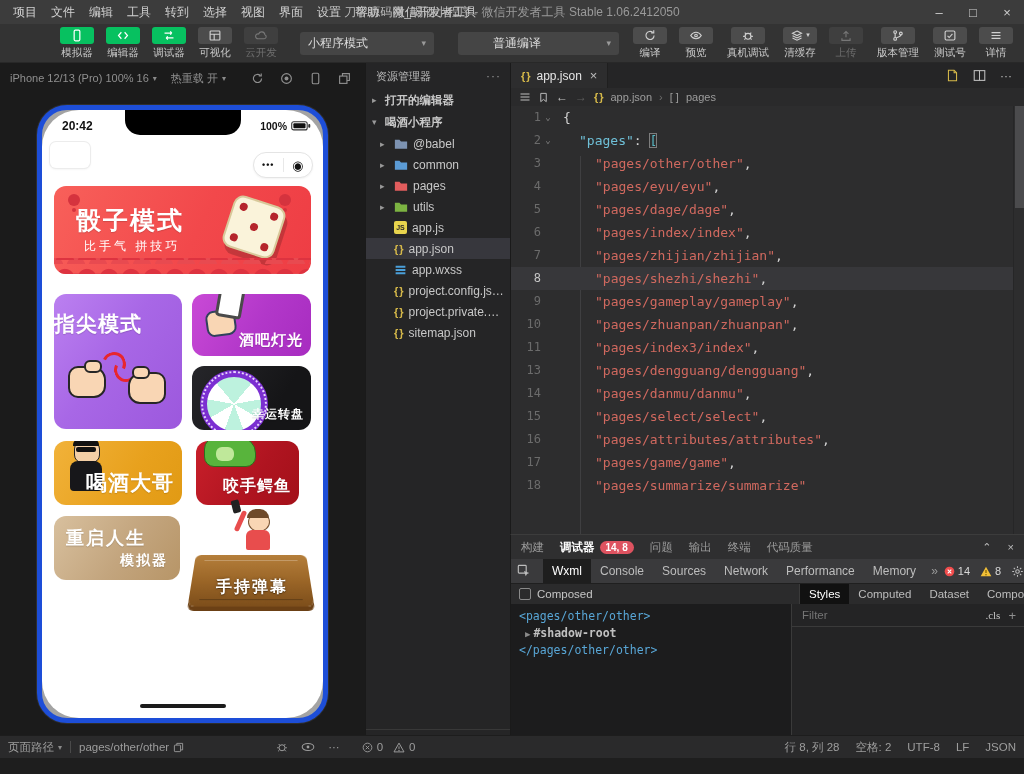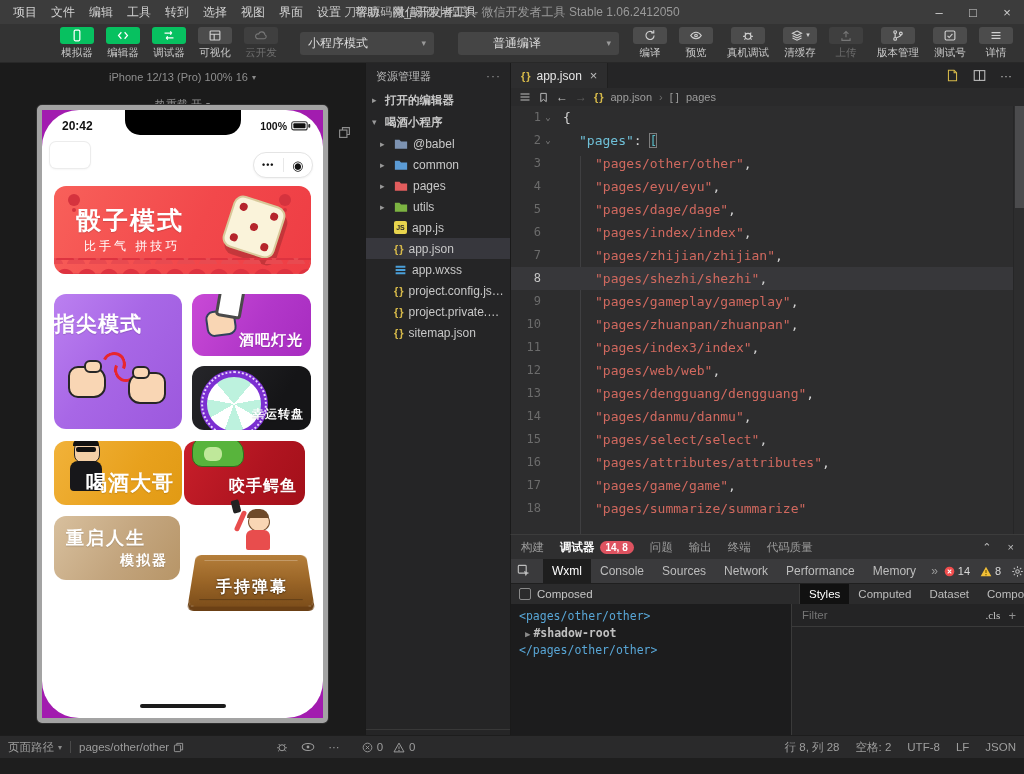--- a/index.html
+++ b/index.html
@@ -34,26 +34,26 @@
   .dd{height:23px;min-width:118px;background:#454545;border-radius:3px;display:flex;align-items:center;
       padding:0 8px;font-size:12px;color:#dcdcdc;justify-content:space-between;gap:8px;}
   .dd .caret{color:#9a9a9a;font-size:9px;}
   .tb-divider{width:1px;height:22px;background:#4d4d4d;margin:0 12px;}
 
   
   .main{position:absolute;top:63px;left:0;right:0;bottom:22px;}
 
   
   .sim-panel{position:absolute;left:0;top:0;width:365px;height:100%;background:#1b1b1b;}
-  .sim-toolbar{height:30px;display:flex;align-items:center;padding:8px 10px;gap:14px;color:#8f8f8f;font-size:11px;flex-direction:column;}
+  .sim-toolbar{height:30px;display:flex;align-items:center;padding:0 10px;gap:14px;color:#8f8f8f;font-size:11px;}
   .sim-sel{display:flex;align-items:center;gap:4px;white-space:nowrap;}
   .sim-icons{margin-left:auto;display:flex;gap:16px;align-items:center;padding-right:4px;}
 
-  .phone{position:absolute;left:37px;top:42px;width:281px;height:608px;background:#a21caf;
-         border:5px solid #a3a3a3;border-radius:5px;box-shadow:0 0 0 1px #2e2e2e;}
+  .phone{position:absolute;left:37px;top:42px;width:281px;height:608px;background:#a3a3a3;
+         border:5px solid #1d4ed8;border-radius:30px;box-shadow:0 0 0 1px #2e2e2e;}
   .screen{position:relative;width:100%;height:100%;border-radius:37px;overflow:hidden;background:#fff;}
   .notch{position:absolute;top:0;left:50%;transform:translateX(-50%);width:116px;height:25px;background:#000;border-radius:0 0 15px 15px;}
   .ph-time{position:absolute;left:20px;top:9px;font-size:12px;font-weight:bold;color:#111;}
   .ph-batt{position:absolute;right:12px;top:10px;display:flex;align-items:center;gap:4px;font-size:10.5px;color:#111;font-weight:bold;}
   .navbox{position:absolute;left:8px;top:32px;width:40px;height:26px;background:#fff;border-radius:6px;box-shadow:0 0 0 1px #ececec,0 1px 3px rgba(0,0,0,.08);}
   .capsule{position:absolute;right:10px;top:42px;width:58px;height:24px;border:1px solid #e4e4e4;border-radius:13px;
            display:flex;align-items:center;background:#fff;box-shadow:0 1px 2px rgba(0,0,0,.05);}
   .capsule .half{flex:1;display:flex;align-items:center;justify-content:center;color:#111;}
   .capsule .more{font-size:9px;letter-spacing:1px;font-weight:bold;}
   .capsule .target{font-size:13px;}
@@ -104,21 +104,21 @@
   
   .card-dage{left:12px;top:331px;width:128px;height:64px;background:linear-gradient(120deg,#f1b23a 0%,#e8a11d 60%,#e19a14 100%);}
   .bro{position:absolute;left:12px;top:-2px;width:40px;height:56px;}
   .bro .head{position:absolute;left:8px;top:2px;width:24px;height:20px;background:#f3cfa6;border-radius:8px;border:1px solid #222;}
   .bro .hair{position:absolute;left:7px;top:0;width:26px;height:7px;background:#111;border-radius:6px 6px 0 0;}
   .bro .shade{position:absolute;left:10px;top:8px;width:20px;height:5px;background:#111;border-radius:2px;}
   .bro .body{position:absolute;left:4px;top:22px;width:32px;height:30px;background:#17171a;border-radius:8px 8px 4px 4px;}
   .dage-title{position:absolute;right:8px;bottom:8px;font-size:21px;letter-spacing:1px;}
 
   
-  .card-eyu{left:142px;top:331px;width:121px;height:64px;background:linear-gradient(120deg,#c81f2a 0%,#af1420 60%,#a31019 100%);}
+  .card-eyu{left:154px;top:331px;width:103px;height:64px;background:linear-gradient(120deg,#c81f2a 0%,#af1420 60%,#a31019 100%);}
   .croc{position:absolute;left:8px;top:-14px;width:52px;height:40px;}
   .croc .cbody{position:absolute;left:0;top:10px;width:50px;height:28px;background:#58b43c;border-radius:12px 16px 10px 10px;border:1px solid #2f6e1e;}
   .croc .ceye{position:absolute;width:12px;height:12px;background:#fff;border:2px solid #222;border-radius:50%;top:0;}
   .croc .ceye.e1{left:10px;} .croc .ceye.e2{left:26px;}
   .croc .cbelly{position:absolute;left:12px;top:20px;width:18px;height:14px;background:#bfe89a;border-radius:6px;}
   .eyu-title{position:absolute;right:8px;bottom:8px;font-size:16px;letter-spacing:1px;}
 
   
   .card-restart{left:12px;top:406px;width:126px;height:64px;background:linear-gradient(125deg,#d8c0a0 0%,#c3a57e 50%,#b69independent769 100%);background:linear-gradient(125deg,#d8c09e 0%,#c3a57e 55%,#b79567 100%);}
   .restart-l1{position:absolute;left:12px;top:10px;font-size:18px;letter-spacing:2px;}
@@ -717,25 +717,20 @@
         </div>
         <div class="line">
           <span class="gutter">10</span>
           <span class="foldcol"></span>
           <span class="lcontent" style="padding-left: 40px;"><span class="tok-string">"pages/zhuanpan/zhuanpan"</span><span class="tok-punct">,</span></span>
         </div>
         <div class="line">
           <span class="gutter">11</span>
           <span class="foldcol"></span>
           <span class="lcontent" style="padding-left: 40px;"><span class="tok-string">"pages/index3/index"</span><span class="tok-punct">,</span></span>
-        </div>
-        <div class="line">
-          <span class="gutter">12</span>
-          <span class="foldcol"></span>
-          <span class="lcontent" style="padding-left: 40px;"><span class="tok-string">"pages/web/web"</span><span class="tok-punct">,</span></span>
         </div>
         <div class="line">
           <span class="gutter">13</span>
           <span class="foldcol"></span>
           <span class="lcontent" style="padding-left: 40px;"><span class="tok-string">"pages/dengguang/dengguang"</span><span class="tok-punct">,</span></span>
         </div>
         <div class="line">
           <span class="gutter">14</span>
           <span class="foldcol"></span>
           <span class="lcontent" style="padding-left: 40px;"><span class="tok-string">"pages/danmu/danmu"</span><span class="tok-punct">,</span></span>

